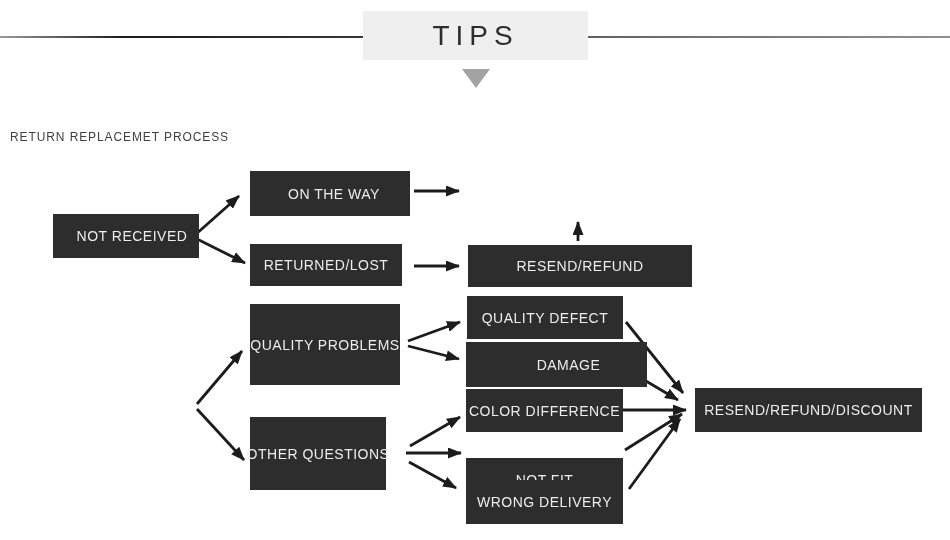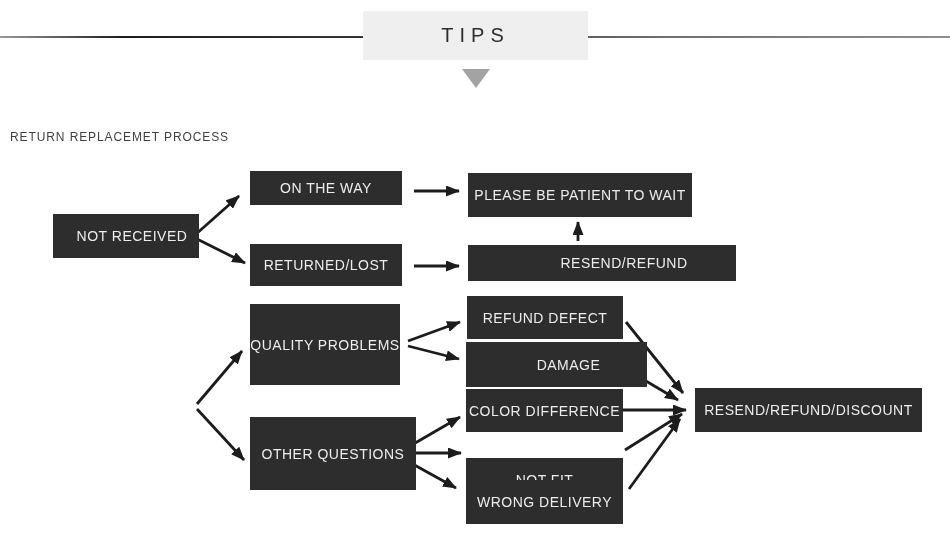--- a/index.html
+++ b/index.html
@@ -29,21 +29,21 @@
     left: 363px;
     top: 11px;
     width: 225px;
     height: 49px;
     background: var(--header-bg, #efefef);
     display: flex;
     align-items: center;
     justify-content: center;
   }
   .tips-title {
-    font-size: 20px;
+    font-size: 28px;
     letter-spacing: 6px;
     color: var(--header-text, #2d2d2d);
   }
   .pointer-down {
     position: absolute;
     left: 462px;
     top: 69px;
     width: 0;
     height: 0;
     border-left: 14px solid transparent;
@@ -78,27 +78,27 @@
     color: var(--node-text, #ededed);
     display: flex;
     align-items: center;
     justify-content: center;
     font-size: 14px;
     letter-spacing: 0.5px;
     white-space: nowrap;
     text-align: center;
   }
   .n-not-received       { left: 53px;  top: 214px; width: 134px; height: 44px; padding-left: 12px; }
-  .n-on-the-way         { left: 250px; top: 171px; width: 152px; height: 34px; }
+  .n-on-the-way         { left: 250px; top: 171px; width: 152px; height: 45px; padding-left: 8px; }
   .n-returned-lost      { left: 250px; top: 244px; width: 152px; height: 42px; }
   .n-please-wait        { left: 468px; top: 173px; width: 224px; height: 44px; }
-  .n-resend-refund      { left: 468px; top: 245px; width: 224px; height: 36px; padding-left: 44px; }
+  .n-resend-refund      { left: 468px; top: 245px; width: 224px; height: 42px; }
   .n-quality-problems   { left: 250px; top: 304px; width: 150px; height: 81px; }
   .n-received           { left: 58px;  top: 385px; width: 129px; height: 42px; }
-  .n-other-questions    { left: 250px; top: 417px; width: 166px; height: 73px; }
+  .n-other-questions    { left: 250px; top: 417px; width: 136px; height: 73px; }
   .n-quality-defect     { left: 467px; top: 296px; width: 156px; height: 43px; }
   .n-damage             { left: 466px; top: 342px; width: 157px; height: 45px; padding-left: 24px; }
   .n-color-difference   { left: 466px; top: 389px; width: 157px; height: 43px; }
   .n-not-fit            { left: 466px; top: 434px; width: 157px; height: 44px; margin-top: 24px; }
   .n-wrong-delivery     { left: 466px; top: 480px; width: 157px; height: 44px; }
   .n-resend-discount    { left: 695px; top: 388px; width: 227px; height: 44px; }
 </style>
 </head>
 <body>
 
@@ -135,24 +135,23 @@
       <line x1="626" y1="322" x2="683" y2="393" marker-end="url(#ah)"></line>
       <line x1="624" y1="368" x2="678" y2="400" marker-end="url(#ah)"></line>
       <line x1="621" y1="410" x2="686" y2="410" marker-end="url(#ah)"></line>
       <line x1="625" y1="450" x2="682" y2="414" marker-end="url(#ah)"></line>
       <line x1="629" y1="489" x2="680" y2="419" marker-end="url(#ah)"></line>
     </svg>
 
   <div class="node n-not-received">NOT RECEIVED</div>
   <div class="node n-on-the-way">ON THE WAY</div>
   <div class="node n-returned-lost">RETURNED/LOST</div>
-  <div class="node n-please-wait">PLEASE BE PATIENT TO WAIT</div>
   <div class="node n-resend-refund">RESEND/REFUND</div>
   <div class="node n-quality-problems">QUALITY PROBLEMS</div>
   <div class="node n-other-questions">OTHER QUESTIONS</div>
-  <div class="node n-quality-defect">REFUND DEFECT</div>
+  <div class="node n-quality-defect">QUALITY DEFECT</div>
   <div class="node n-damage">DAMAGE</div>
   <div class="node n-color-difference">COLOR DIFFERENCE</div>
   <div class="node n-not-fit">NOT FIT</div>
   <div class="node n-wrong-delivery">WRONG DELIVERY</div>
   <div class="node n-resend-discount">RESEND/REFUND/DISCOUNT</div>
 
 </div>
 
 </body></html>

